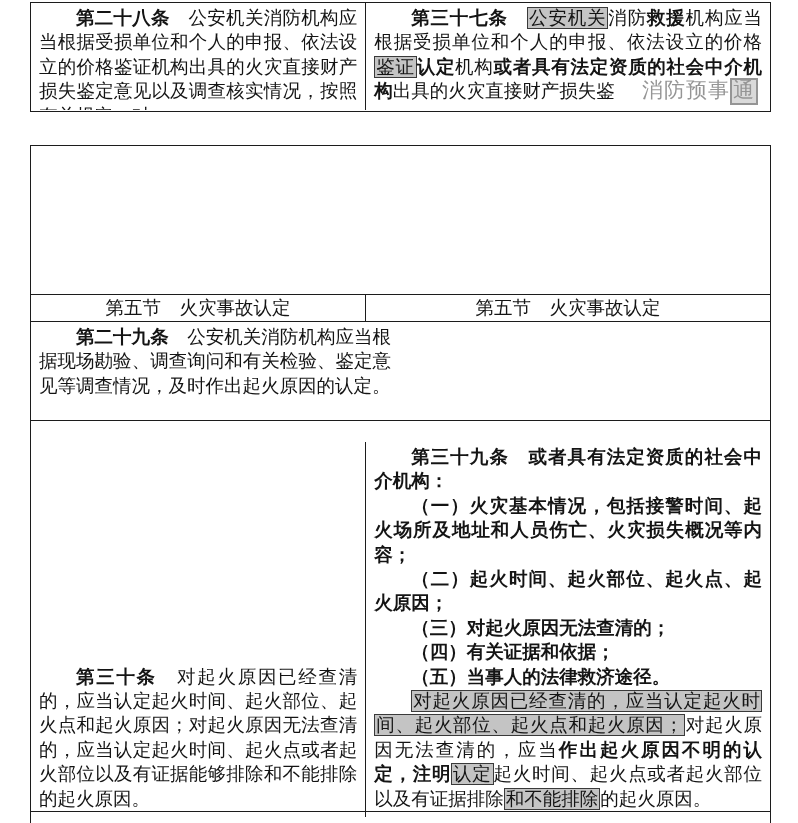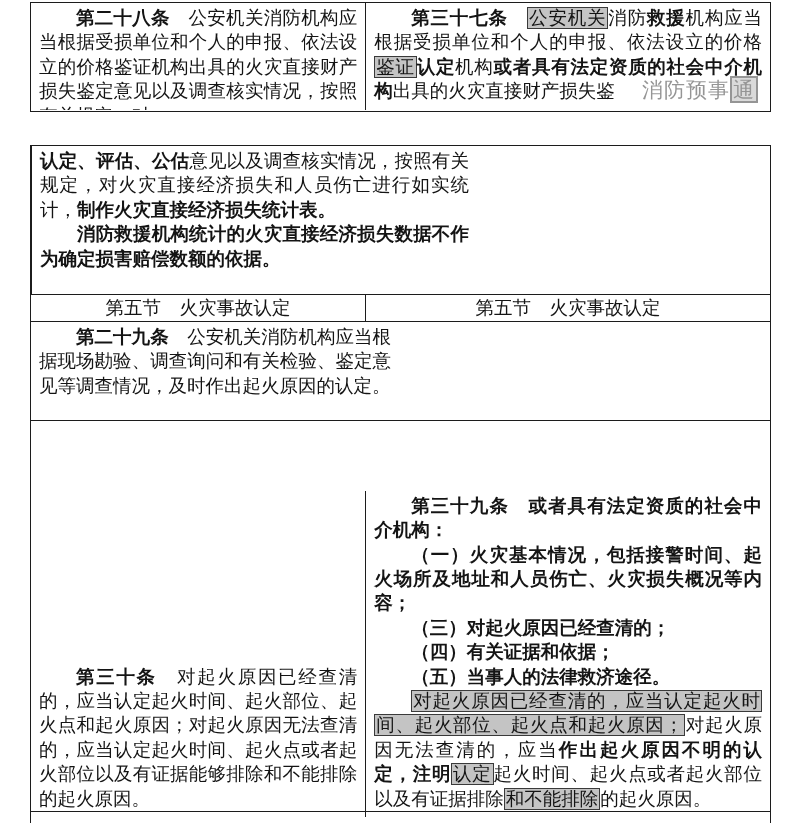--- a/index.html
+++ b/index.html
@@ -48,21 +48,21 @@
     border:1px solid #3a3a3a;
     padding:0 1px;
     box-decoration-break:clone;
     -webkit-box-decoration-break:clone;
   }
 
   .watermark {
     position:absolute; left:642px; top:76px; width:150px;
     font-size:21px; letter-spacing:1px; color:#3f3f3f; opacity:0.55;
     white-space:nowrap; pointer-events:none;
-    font-family:Liberation Sans, sans-serif;
+    font-family:Liberation Mono, monospace;
   }
   .wm-box { border:2px solid #3f3f3f; background:#bdbdbd; padding:0 1px; }
 </style>
 </head>
 <body>
 
 <div class="doc">
 
   <div class="tbl tbl-f1">
     <div class="row r-f1">
@@ -72,24 +72,20 @@
       <div class="cell cell-r">
           <div class="para indent"><span class="seg-b">第三十七条</span><span class="seg-n">　</span><span class="seg-h">公安机关</span><span class="seg-n">消防</span><span class="seg-b">救援</span><span class="seg-n">机构应当根据受损单位和个人的申报、依法设立的价格</span><span class="seg-h">鉴证</span><span class="seg-b">认定</span><span class="seg-n">机构</span><span class="seg-b">或者具有法定资质的社会中介机构</span><span class="seg-n">出具的火灾直接财产损失鉴</span></div>
         </div>
     </div>
   </div>
 
   <div class="watermark"><span>消防预事</span><span class="wm-box">通</span></div>
 
   <div class="tbl tbl-f2">
     <div class="row r-a">
-      <div class="cell cell-r">
-          <div class="para"><span class="seg-b">认定、评估、公估</span><span class="seg-n">意见以及调查核实情况，按照有关规定，对火灾直接经济损失和人员伤亡进行如实统计，</span><span class="seg-b">制作火灾直接经济损失统计表。</span></div>
-          <div class="para indent"><span class="seg-b">消防救援机构统计的火灾直接经济损失数据不作为确定损害赔偿数额的依据。</span></div>
-        </div>
     </div>
     <div class="row r-sec">
       <div class="cell cell-l center">
           <div class="para"><span class="seg-n">第五节　火灾事故认定</span></div>
         </div>
       <div class="cell cell-r center">
           <div class="para"><span class="seg-n">第五节　火灾事故认定</span></div>
         </div>
     </div>
     <div class="row r-c">
@@ -97,21 +93,22 @@
           <div class="para indent"><span class="seg-b">第二十九条</span><span class="seg-n">　公安机关消防机构应当根据现场勘验、调查询问和有关检验、鉴定意见等调查情况，及时作出起火原因的认定。</span></div>
         </div>
     </div>
     <div class="row r-d">
       <div class="cell cell-l">
           <div class="para indent"><span class="seg-b">第三十条</span><span class="seg-n">　对起火原因已经查清的，应当认定起火时间、起火部位、起火点和起火原因；对起火原因无法查清的，应当认定起火时间、起火点或者起火部位以及有证据能够排除和不能排除的起火原因。</span></div>
         </div>
       <div class="cell cell-r">
           <div class="para indent"><span class="seg-b">第三十九条　或者具有法定资质的社会中介机构：</span></div>
           <div class="para indent"><span class="seg-b">（一）火灾基本情况，包括接警时间、起火场所及地址和人员伤亡、火灾损失概况等内容；</span></div>
-          <div class="para indent"><span class="seg-b">（三）对起火原因已经查清的；</span></div>
+          <div class="para indent"><span class="seg-b">（二）起火时间、起火部位、起火点、起火原因；</span></div>
+          <div class="para indent"><span class="seg-b">（三）对起火原因无法查清的；</span></div>
           <div class="para indent"><span class="seg-b">（四）有关证据和依据；</span></div>
           <div class="para indent"><span class="seg-b">（五）当事人的法律救济途径。</span></div>
           <div class="para indent"><span class="seg-h">对起火原因已经查清的，应当认定起火时间、起火部位、起火点和起火原因；</span><span class="seg-n">对起火原因无法查清的，应当</span><span class="seg-b">作出起火原因不明的认定，注明</span><span class="seg-h">认定</span><span class="seg-n">起火时间、起火点或者起火部位以及有证据排除</span><span class="seg-h">和不能排除</span><span class="seg-n">的起火原因。</span></div>
         </div>
     </div>
     <div class="row r-sliv">
       <div class="cell cell-l"></div>
       <div class="cell cell-r">
         
       </div>

